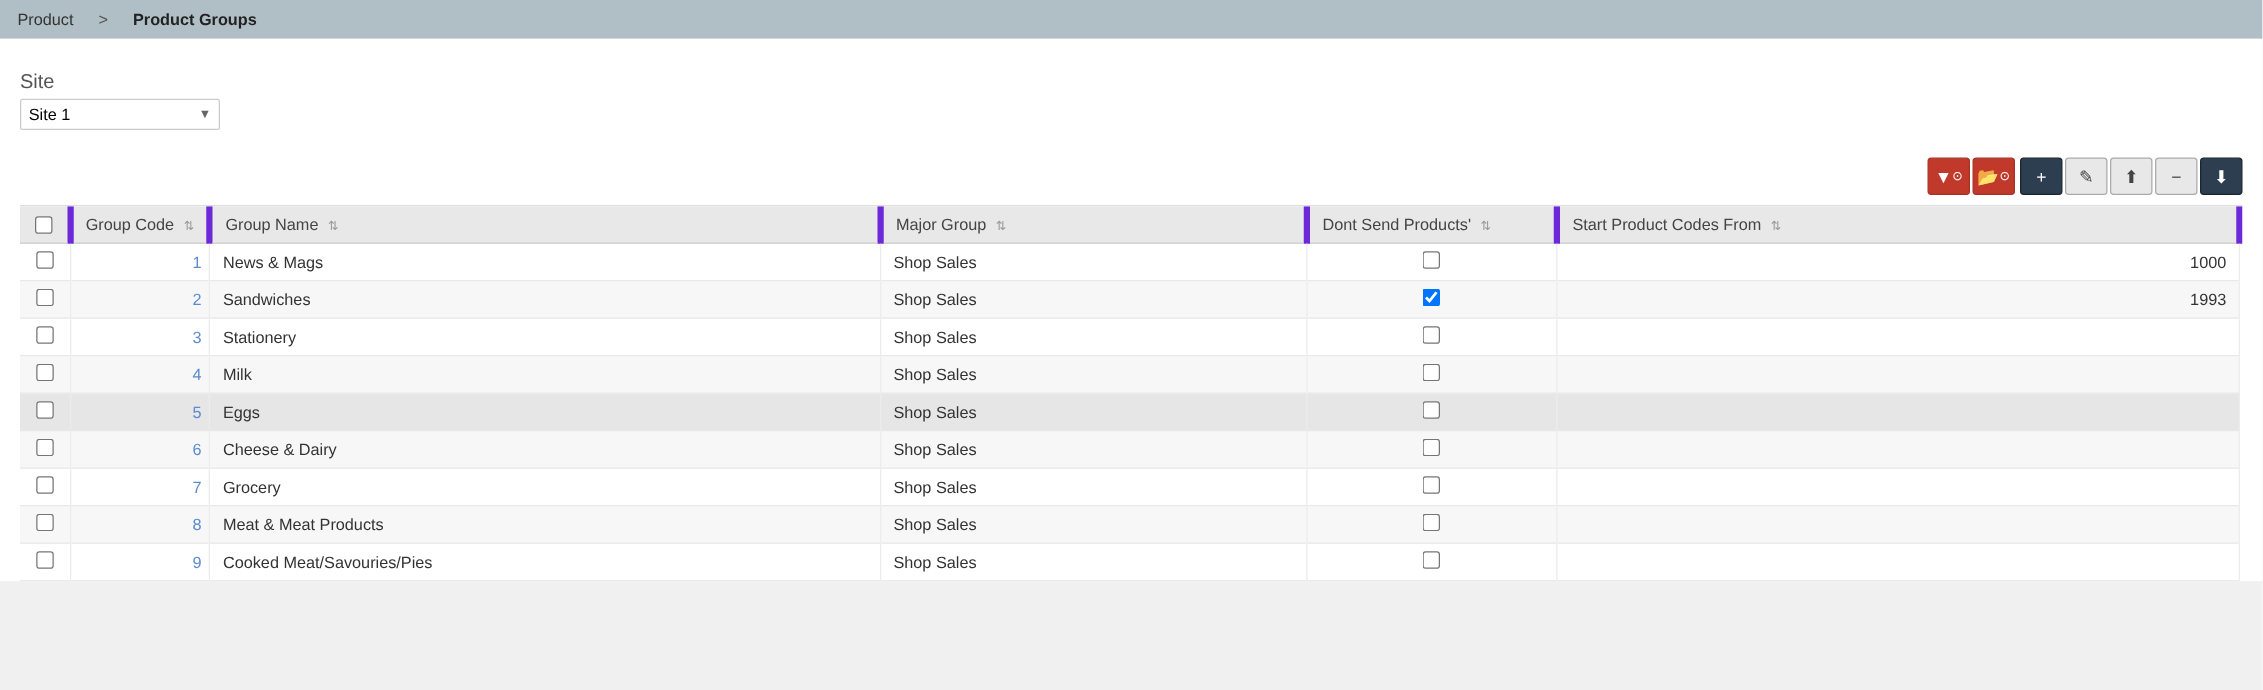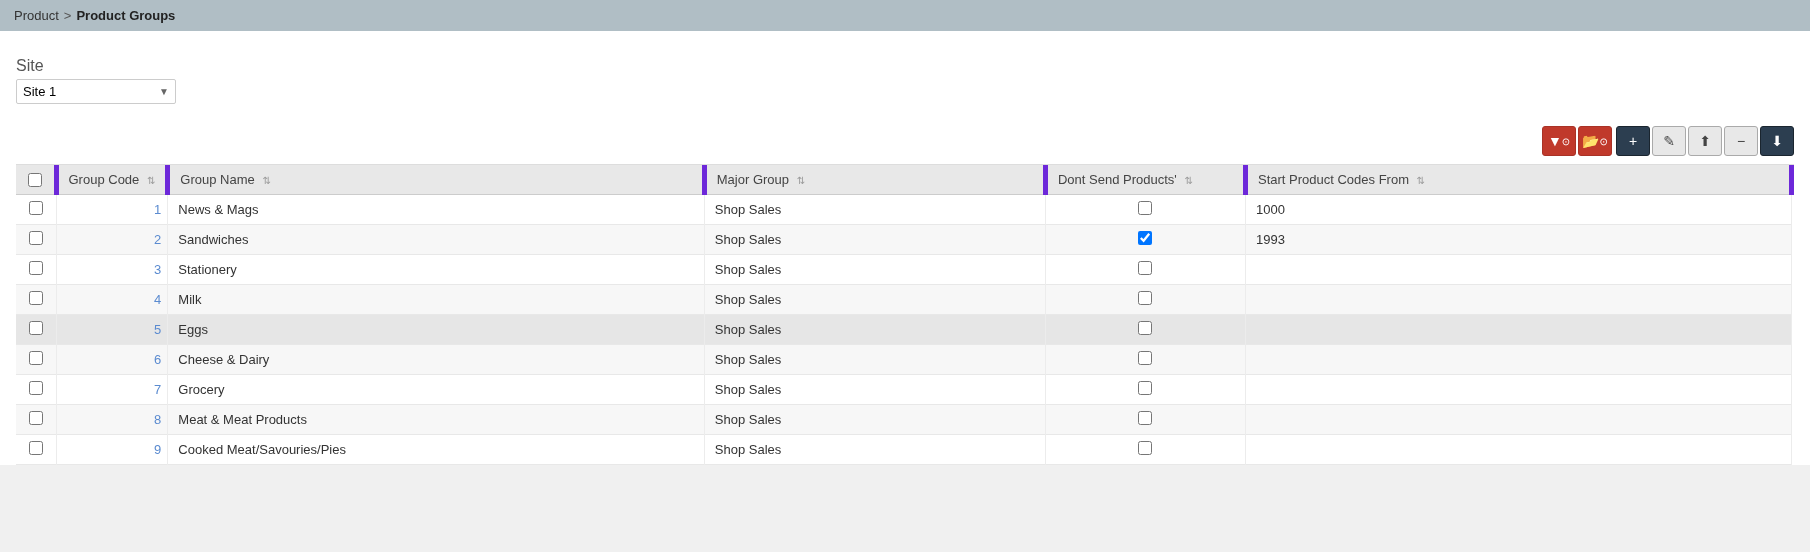--- a/index.html
+++ b/index.html
@@ -4,21 +4,21 @@
   <style>
     * { box-sizing: border-box; margin: 0; padding: 0; }
     body { font-family: Arial, sans-serif; font-size: 13px; background: #f0f0f0; color: #333; }
 
     
     .header-bar {
       background: #b0bec5;
       padding: 8px 14px;
       display: flex;
       align-items: center;
-      gap: 5px;
+      gap: 20px;
       font-size: 13px;
     }
     .header-bar .product-link {
       color: #333;
       text-decoration: none;
     }
     .header-bar .separator { color: #555; }
     .header-bar .page-title { font-weight: bold; color: #222; }
 
     
@@ -157,20 +157,21 @@
       margin-top: 36px;
     }
     tbody td.major-group {
       min-width: 120px;
     }
     tbody td.dont-send {
       text-align: center;
       width: 200px;
     }
     tbody td.start-codes {
+      text-align: right;
       min-width: 180px;
     }
 
     .cb-header {
       display: flex;
       align-items: center;
       justify-content: center;
     }
     input[type="checkbox"] {
       width: 14px;

